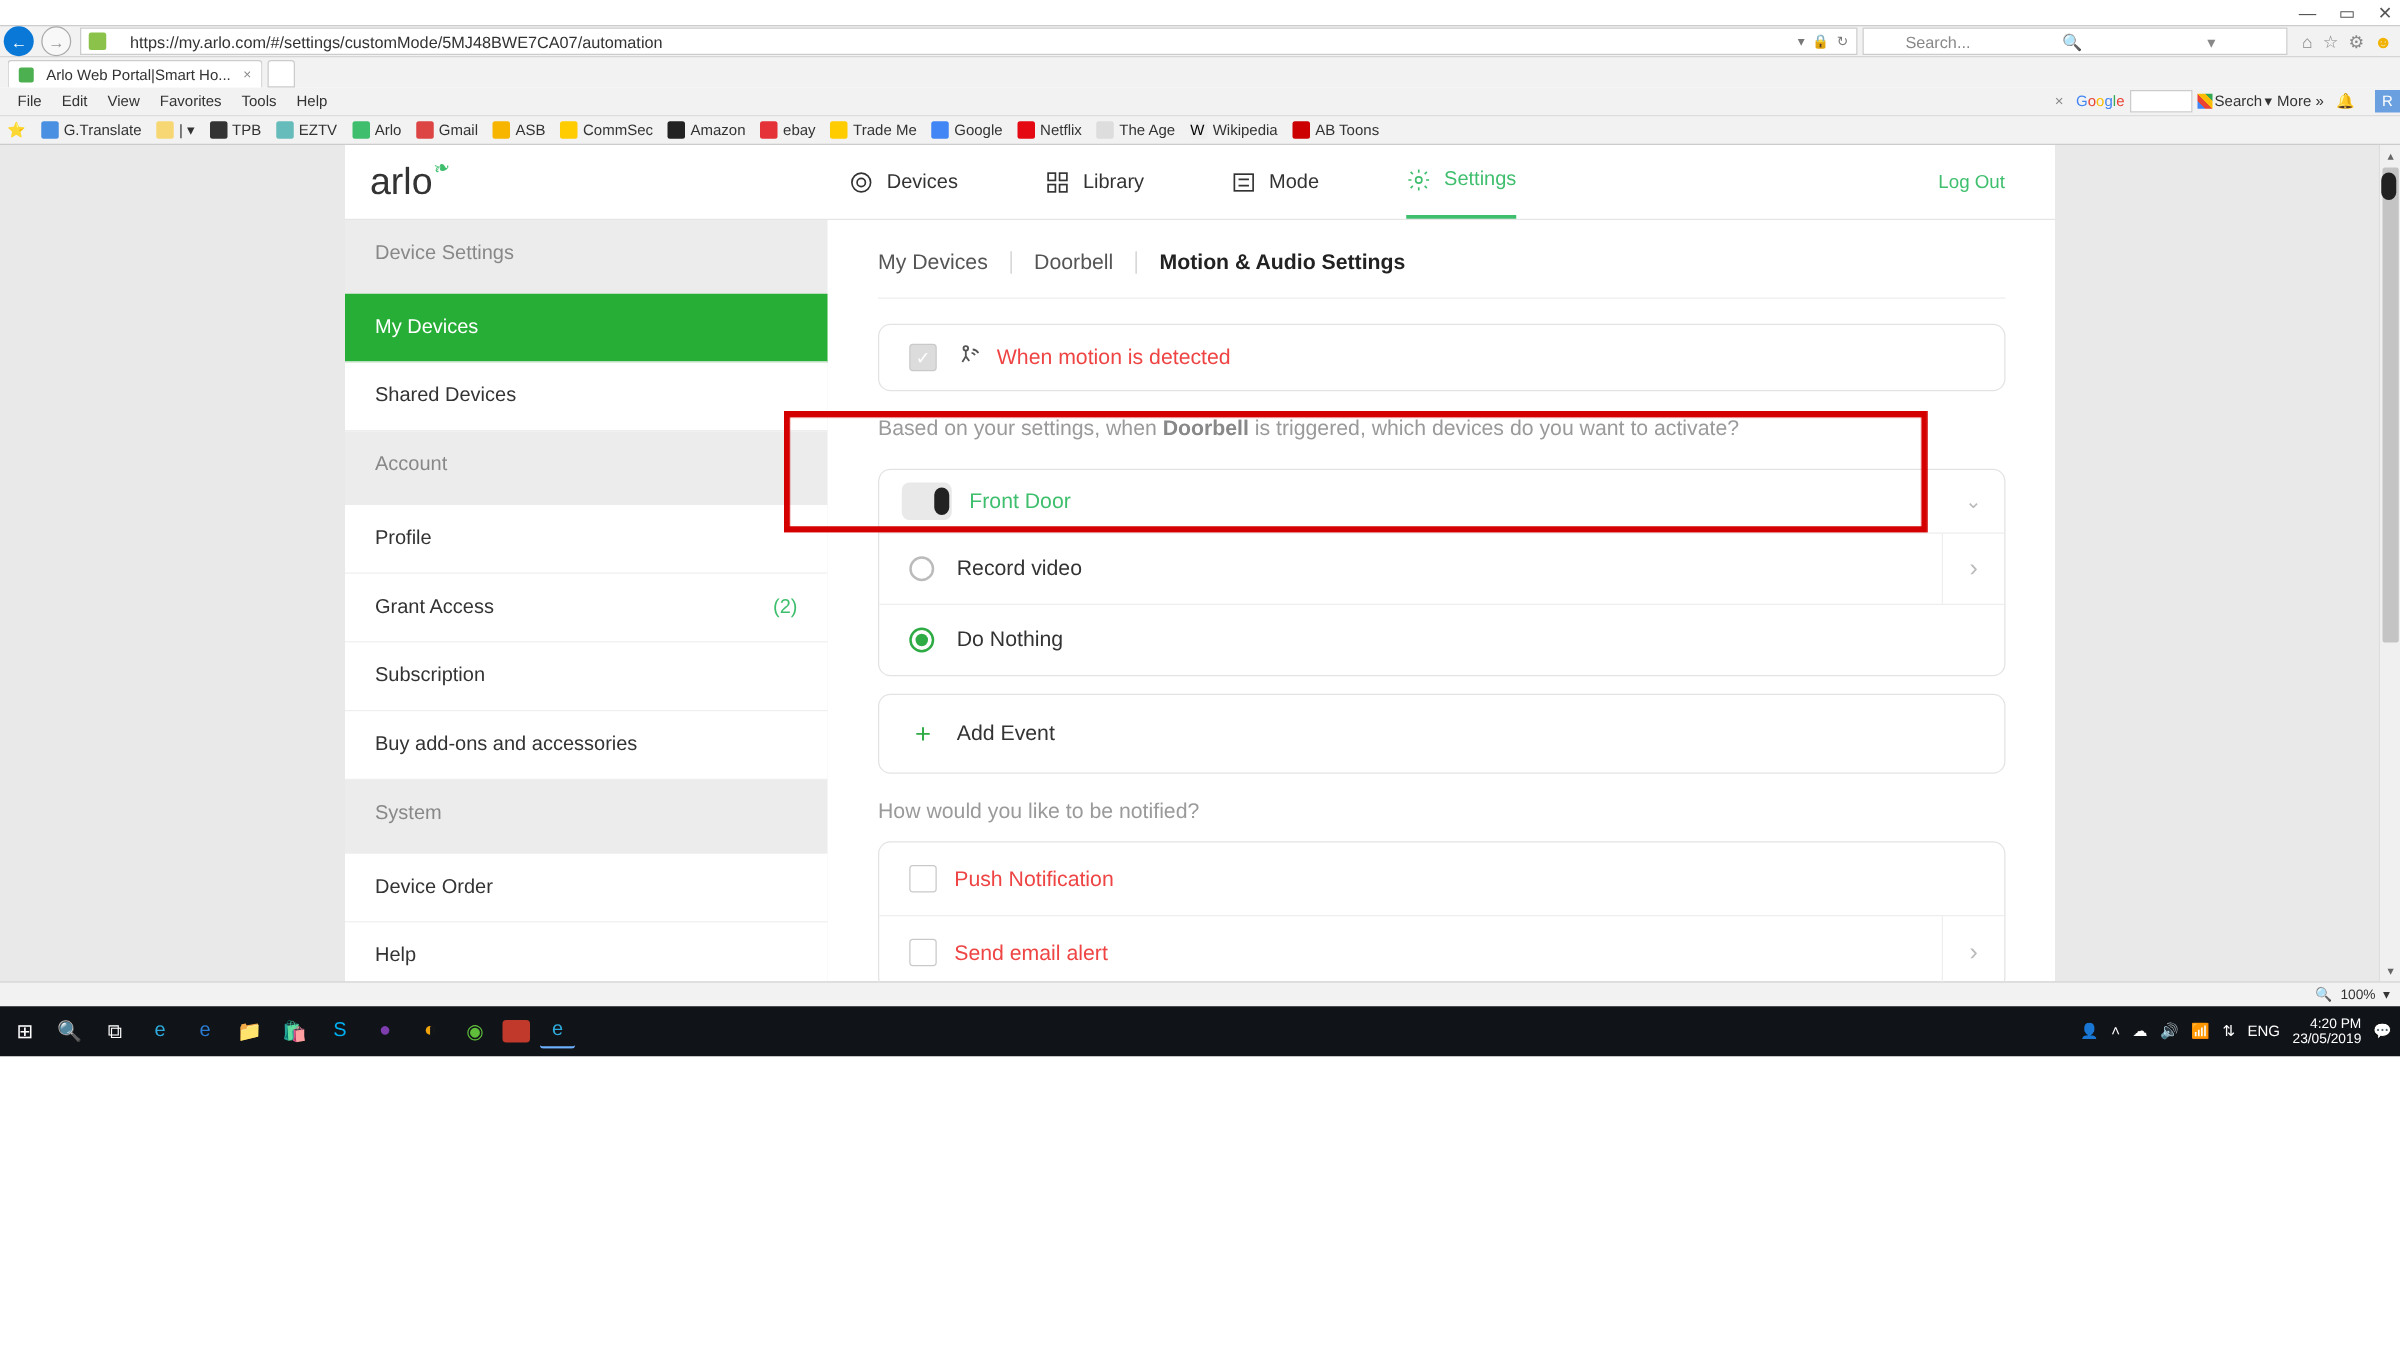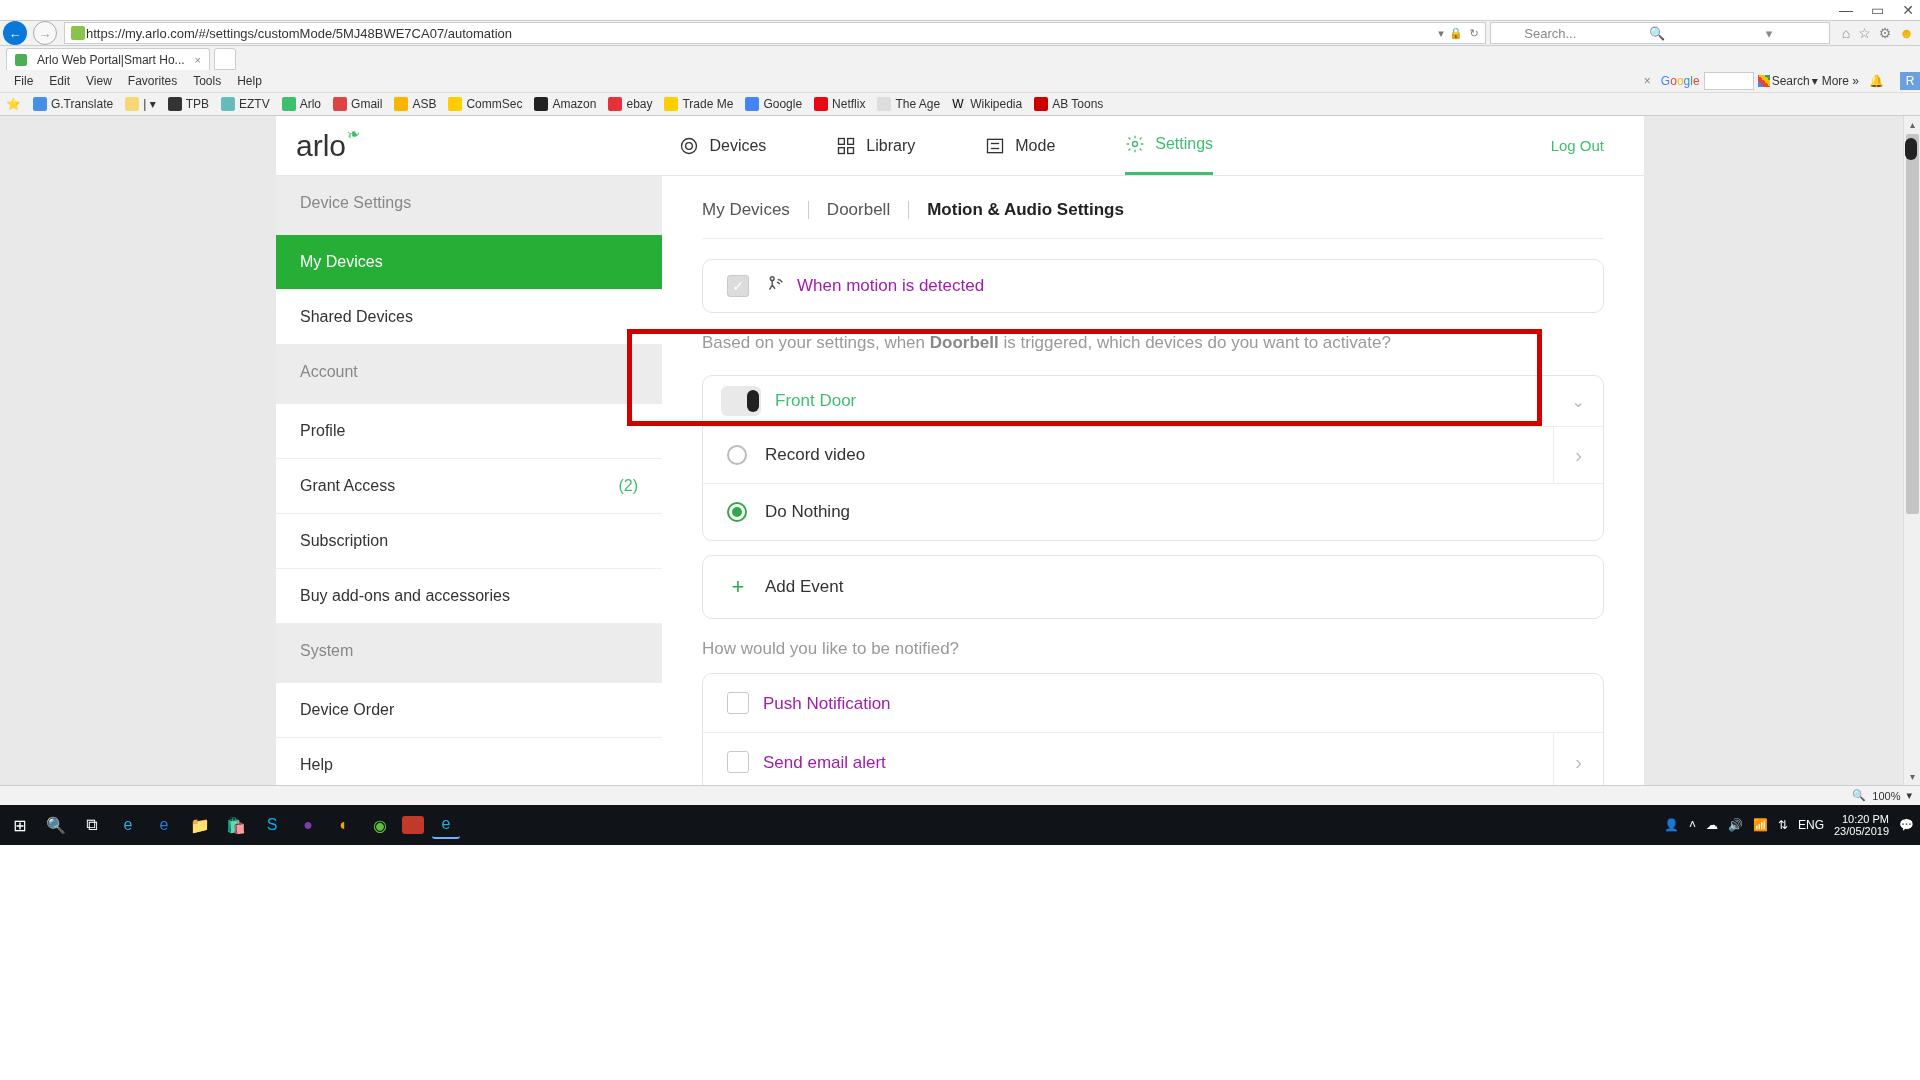--- a/index.html
+++ b/index.html
@@ -6,21 +6,21 @@
 body { font-family: "Segoe UI", Arial, sans-serif; font-size: 13px; color: #333; background: #fff; width: 1920px; height: 1080px; overflow: hidden; }
 
 
 .titlebar { height: 20px; display: flex; justify-content: flex-end; align-items: center; padding-right: 6px; gap: 18px; font-size: 14px; color: #555; }
 .titlebar span { cursor: default; }
 
 .addrbar { height: 26px; display: flex; align-items: center; border-top: 1px solid #ccc; border-bottom: 1px solid #ccc; background: #f2f2f2; font-size: 13px; }
 .navbtn { width: 24px; height: 24px; border-radius: 50%; display: flex; align-items: center; justify-content: center; margin: 0 3px; }
 .navbtn.back { background: #0a78d6; color: #fff; }
 .navbtn.fwd { border: 1px solid #aaa; color: #999; background: #f8f8f8; }
-.urlbox { flex: 1; display: flex; align-items: center; background: #fff; border: 1px solid #ccc; height: 22px; margin: 0 4px; padding: 0 6px; gap: 1px; }
+.urlbox { flex: 1; display: flex; align-items: center; background: #fff; border: 1px solid #ccc; height: 22px; margin: 0 4px; padding: 0 6px; gap: 19px; }
 .url-lockicon { width: 14px; height: 14px; background: #8bc34a; border-radius: 2px; }
 .urltext { flex: 1; color: #333; }
 .urlright { display: flex; align-items: center; gap: 6px; color: #777; font-size: 11px; }
 .searchbox { width: 340px; height: 22px; border: 1px solid #ccc; background: #fff; display: flex; align-items: center; padding: 0 6px; margin-right: 6px; color: #888; }
 .searchbox span { flex: 1; text-align: center; }
 .chromeicons { display: flex; gap: 8px; margin: 0 6px; color: #888; font-size: 14px; }
 .emoji-smile { color: #f2b200; }
 
 .tabsrow { height: 24px; display: flex; align-items: flex-end; background: #f2f2f2; padding-left: 6px; }
 .tab { display: flex; align-items: center; gap: 10px; height: 22px; background: #fff; border: 1px solid #ccc; border-bottom: none; padding: 0 8px; font-size: 12px; border-radius: 3px 3px 0 0; }
@@ -71,21 +71,21 @@
 .crumb .sep { width:1px; height:18px; background:#ccc; }
 .crumb .cur { font-weight:600; color:#222; }
 .settings-hr { height:1px; background:#eee; margin: 0 0 20px; }
 
 .alerts-title { color:#9a9a9a; font-size:16px; margin: 6px 0 14px; }
 .card { border:1px solid #e3e3e3; border-radius:10px; margin-bottom:14px; }
 .card .row, .card .rowm { display:flex; align-items:center; padding:14px 24px; }
 .cbx { width:22px; height:22px; border:1px solid #c9c9c9; border-radius:3px; background:#dcdcdc; display:flex; align-items:center; justify-content:center; color:#fff; margin-right:14px; font-size:14px; }
 .cbx.empty { background:#fff; color:transparent; }
 .motionicon { width:24px; height:24px; margin-right:10px; display:flex; align-items:center; justify-content:center; color:#555; }
-.rowlabel { font-size:17px; color:#a21caf; }
+.rowlabel { font-size:17px; color:#ef4444; }
 
 .trigger-text { color:#9a9a9a; font-size:17px; margin: 20px 0 22px; }
 .trigger-text .bold { color:#888; font-weight:600; }
 
 .redbox { position:absolute; border:5px solid #d40000; }
 
 .devicehead { display:flex; align-items:center; padding:10px 18px; }
 .thumb { width:40px; height:30px; border-radius:6px; background:#e9e9e9; position:relative; margin-right:14px; }
 .thumb::after { content:""; position:absolute; right:2px; top:4px; width:12px; height:22px; background:#222; border-radius:6px; }
 .devname { color:#3fbf6e; font-size:17px; }
@@ -448,18 +448,18 @@
   <div class="spacer"></div>
   <div class="tray">
     <span>👤</span>
     <span>˄</span>
     <span>☁</span>
     <span>🔊</span>
     <span>📶</span>
     <span>⇅</span>
     <span>ENG</span>
     <div class="clock">
-      <div>10:20 PM</div>
+      <div>4:20 PM</div>
       <div>23/05/2019</div>
     </div>
     <span>💬</span>
   </div>
 </div>
 
 </body></html>

